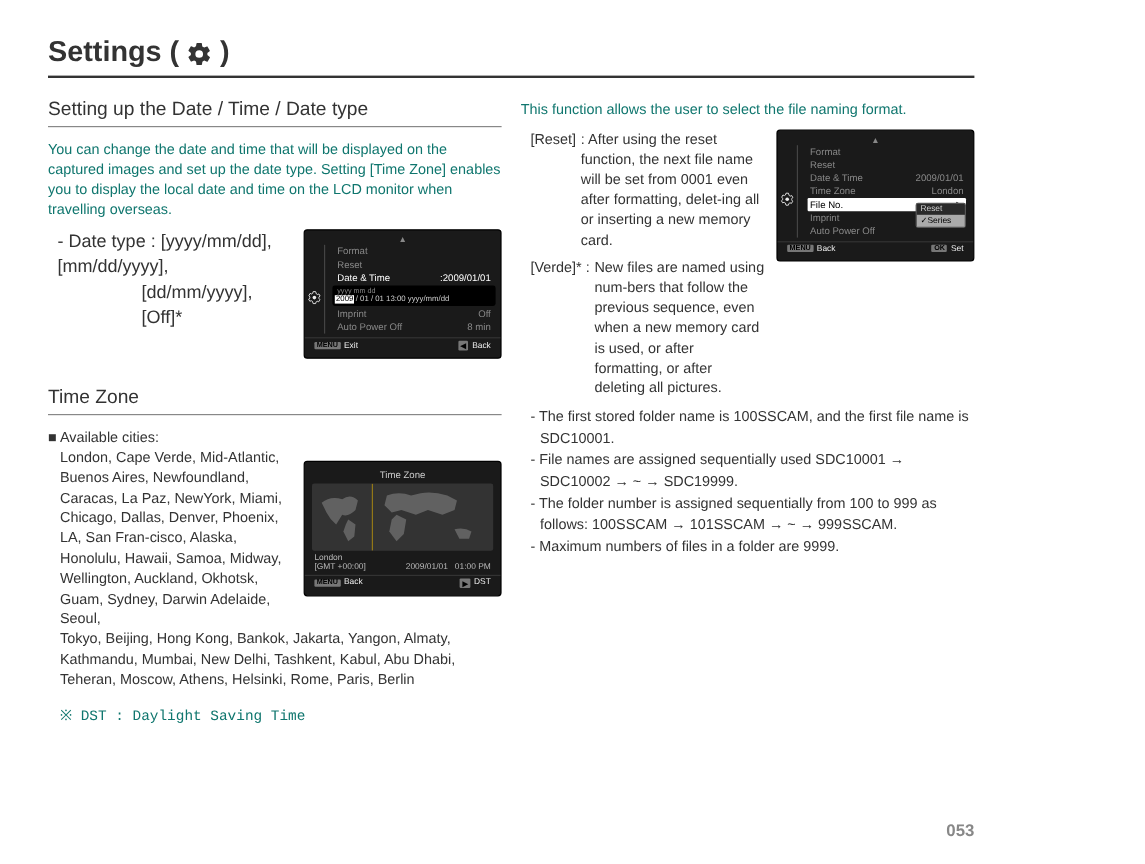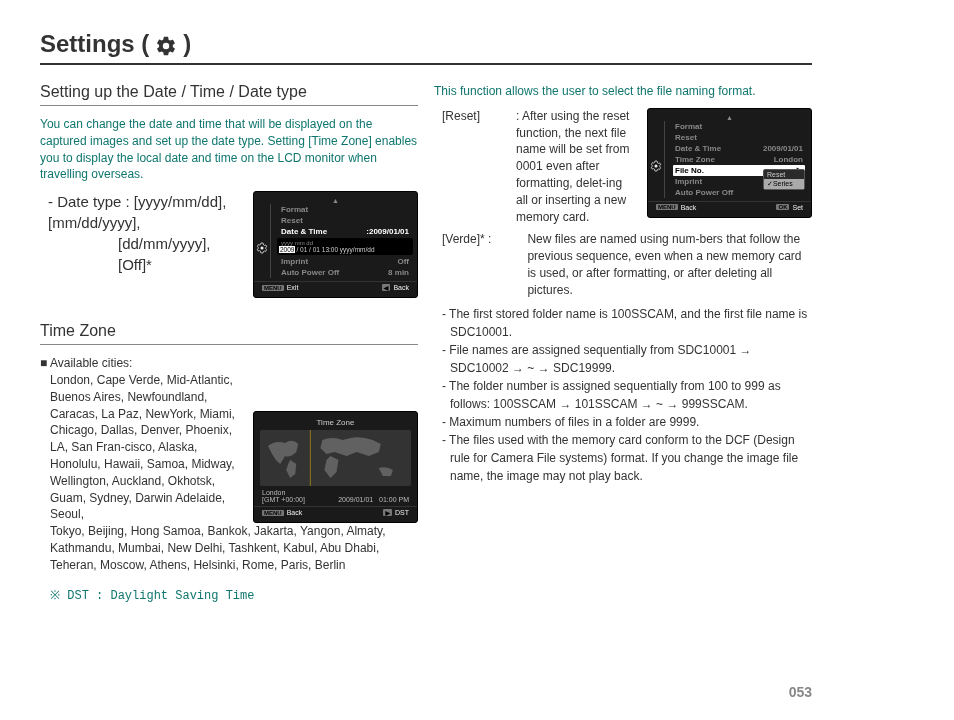--- a/index.html
+++ b/index.html
@@ -71,38 +71,37 @@
     margin-top: 0;
   }
   .screenshot-fn {
     float: right;
     margin-left: 10px;
     margin-bottom: 6px;
   }
   .tz-flex {
     display: flex;
     gap: 10px;
-    align-items: flex-end;
+    align-items: center;
   }
   .tz-text {
     flex: 1;
     font-size: 12px;
     line-height: 1.4;
   }
   .screenshot-tz {
     width: 165px;
     flex: 0 0 165px;
   }
   .ss-row {
     display: flex;
     justify-content: space-between;
     padding: 1px 8px;
     color: #888;
     align-items: center;
-    font-weight: bold;
   }
   .ss-row.active {
     color: #fff;
   }
   .ss-row.highlight {
     background: #fff;
     color: #000;
     border-radius: 1px;
     margin: 0 6px;
     padding: 1px 2px;
@@ -168,21 +167,20 @@
     font-size: 12px;
     line-height: 1.4;
     margin-bottom: 6px;
   }
   .def-label {
     flex: 0 0 auto;
   }
   .def-value {
     flex: 1;
     padding-left: 4px;
-    margin-left: 32px;
   }
   .notes {
     font-size: 12px;
     line-height: 1.5;
     padding-left: 2px;
   }
   .notes div {
     text-indent: -8px;
     padding-left: 14px;
     margin-bottom: 0;
@@ -360,21 +358,21 @@
                 <span>Back</span>
               </span>
             <span>
                 <span class="badge">▶</span>
                 <span>DST</span>
               </span>
           </div>
         </div>
       </div>
 
-      <div class="tz-text" style="padding-left:10px;">Tokyo, Beijing, Hong Samoa, Bankok, Jakarta, Yangon, Almaty, Kathmandu, Mumbai, New Delhi, Tashkent, Kabul, Abu Dhabi, Teheran, Moscow, Athens, Helsinki, Rome, Paris, Berlin</div>
+      <div class="tz-text" style="padding-left:10px;">Tokyo, Beijing, Hong Kong, Bankok, Jakarta, Yangon, Almaty, Kathmandu, Mumbai, New Delhi, Tashkent, Kabul, Abu Dhabi, Teheran, Moscow, Athens, Helsinki, Rome, Paris, Berlin</div>
 
       <p style="margin-top:14px; padding-left:10px;font-family:Liberation Mono, monospace;">※ DST : Daylight Saving Time</p>
     </div>
 
     <div class="col">
       <p>This function allows the user to select the file naming format.</p>
 
       <div class="screenshot screenshot-fn screenshot-fn-wrap">
         <div class="arrow-up">▲</div>
         <div style="display:flex;">
@@ -436,22 +434,21 @@
 
       <div class="def-row" style="padding-left:8px;">
         <div class="def-label">[Verde]* :</div>
         <div class="def-value">New files are named using num-bers that follow the previous sequence, even when a new memory card is used, or after formatting, or after deleting all pictures.</div>
       </div>
 
       <div class="clear"></div>
 
       <div class="notes">
         <div>- The first stored folder name is 100SSCAM, and the first file name is SDC10001.</div>
-        <div>- File names are assigned sequentially from SDC10001 → SDC10002 → ~ → SDC19999.</div>
+        <div>- File names are assigned sequentially used SDC10001 → SDC10002 → ~ → SDC19999.</div>
         <div>- The folder number is assigned sequentially from 100 to 999 as follows: 100SSCAM → 101SSCAM → ~ → 999SSCAM.</div>
         <div>- Maximum numbers of files in a folder are 9999.</div>
-        <div>- The files used with the memory card conform to the DCF (Design rule for Camera File systems) format. If you change the image file name, the image may not play back.</div>
       </div>
     </div>
   </div>
 
   <div class="page-num">053</div>
 </div>
 
 </body></html>

